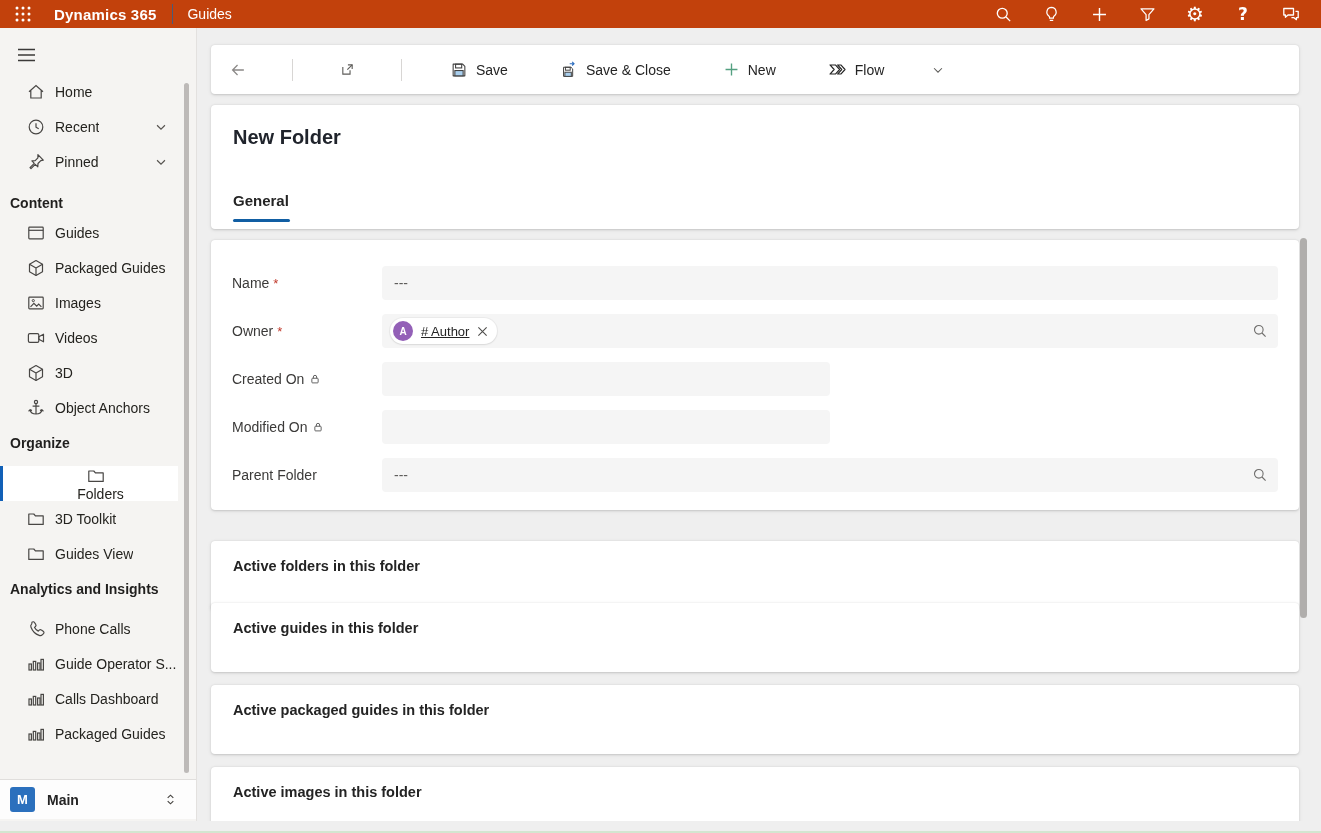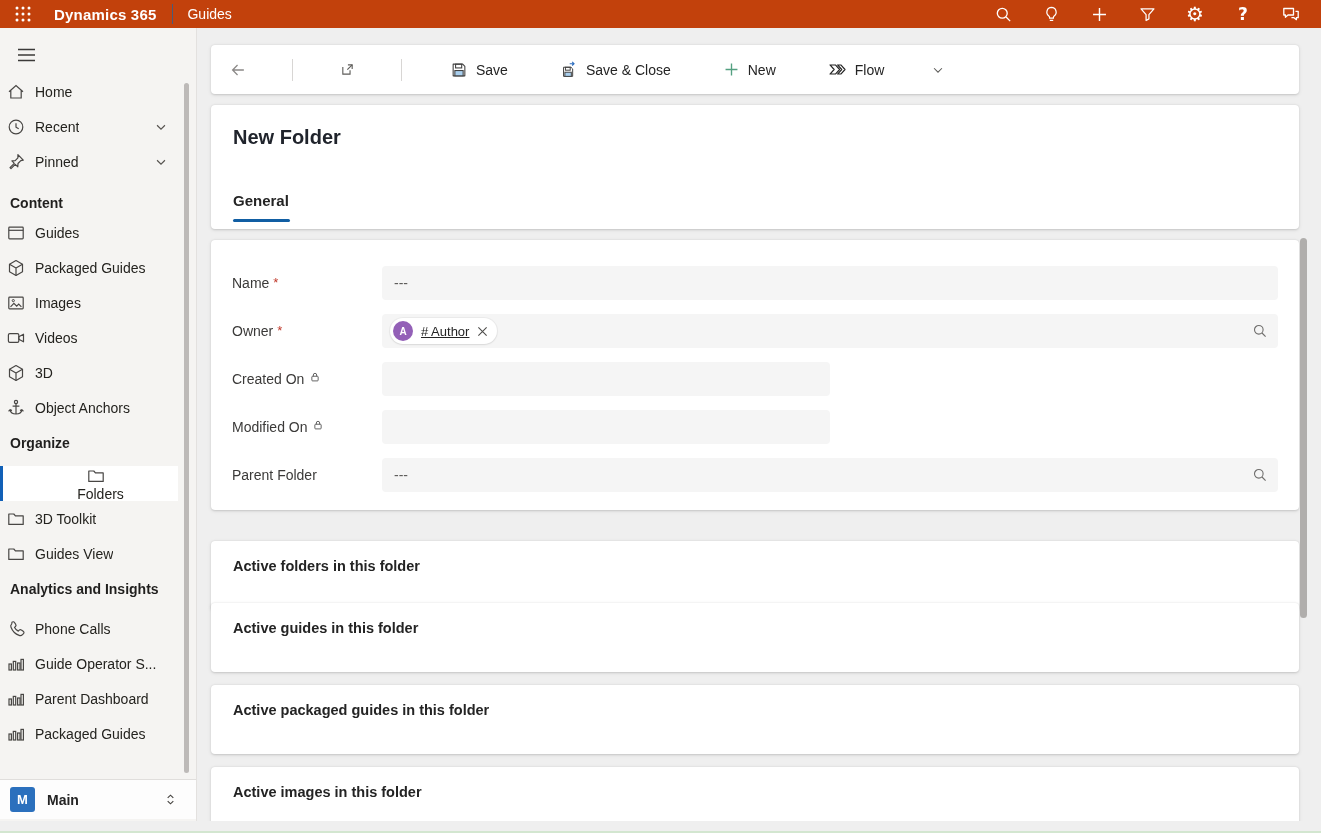--- a/index.html
+++ b/index.html
@@ -15,21 +15,21 @@
   .tb-right { margin-left:auto; display:flex; align-items:center; padding-right:14px; }
   .tb-icon-btn { width:32px; height:40px; display:flex; align-items:center; justify-content:center; cursor:pointer; margin-left:16px; }
   .tb-glyph { color:#fff; font-size:18px; line-height:1; font-family:"DejaVu Sans",sans-serif; }
 
   
   .shell { display:flex; height:793px; position:relative; }
 
   
   .sidebar { width:197px; background:#f5f4f2; border-right:1px solid #e3e1df; position:relative; overflow:hidden; flex:none; }
   .hamburger { margin:15px 0 7px 12px; width:28px; height:24px; display:flex; align-items:center; justify-content:center; cursor:pointer; }
-  .nav-item { height:35px; display:flex; align-items:center; padding-left:6px; margin-right:18px; cursor:pointer; position:relative; color:#24231f; }
+  .nav-item { height:35px; display:flex; align-items:center; padding-left:26px; margin-right:18px; cursor:pointer; position:relative; color:#24231f; }
   .nav-item .ico { width:20px; height:20px; flex:none; color:#484644; display:flex; align-items:center; justify-content:center; }
   .nav-item .lbl { font-size:14px; margin-left:9px; white-space:nowrap; overflow:hidden; }
   .nav-item .chev { margin-left:auto; margin-right:10px; color:#55524e; display:flex; }
   .nav-item.selected { background:#fff; border-left:3px solid #1160b7; padding-left:11px;flex-direction:column; }
   .sec-header { font-size:14px; font-weight:700; color:#201f1e; padding-left:10px; margin-top:12px; height:24px; display:flex; align-items:center; }
   .sec-header.gap { margin-top:6px; }
   .side-scroll { position:absolute; top:55px; right:7px; width:5px; height:690px; background:#bdbab8; border-radius:3px; cursor:pointer; }
   .env-footer { position:absolute; left:0; right:0; bottom:2px; height:40px; background:#fdfdfd; border-top:1px solid #e0dedc; display:flex; align-items:center; padding:0 10px; cursor:pointer; }
   .env-badge { width:25px; height:25px; border-radius:3px; background:#2b70bd; color:#fff; font-size:13px; font-weight:700; display:flex; align-items:center; justify-content:center; }
   .env-label { font-size:14px; font-weight:700; color:#242424; margin-left:12px; }
@@ -50,21 +50,21 @@
   
   .headercard { top:77px; height:124px; }
   .record-title { position:absolute; left:22px; top:21px; font-size:20px; font-weight:700; color:#20242c; }
   .tab { position:absolute; left:22px; top:87px; cursor:pointer; }
   .tab .tab-lbl { font-size:15px; font-weight:700; color:#242424; }
   .tab .tab-underline { margin-top:10px; height:3px; width:57px; background:#115ea3; border-radius:2px; }
 
   
   .bodycard { top:212px; height:270px; }
   .frow { position:absolute; left:21px; right:21px; height:34px; display:flex; align-items:center; }
-  .flabel { width:150px; flex:none; font-size:14px; color:#3b3a39; display:flex; align-items:flex-start; }
+  .flabel { width:150px; flex:none; font-size:14px; color:#3b3a39; display:flex; align-items:center; }
   .req { color:#c0392b; margin-left:4px; font-size:13px; }
   .lock { margin-left:5px; display:flex; color:#444; }
   .fctrl { height:34px; background:#f5f5f5; border-radius:4px; display:flex; align-items:center; padding:0 12px; font-size:14px; color:#5f5e5c; cursor:text; position:relative; }
   .fctrl.long { width:896px; }
   .fctrl.short { width:448px; }
   .fsearch { position:absolute; right:10px; top:9px; color:#6f6e6c; cursor:pointer; display:flex; }
   .pill { display:flex; align-items:center; background:#fff; border-radius:14px; height:26px; padding:0 9px 0 3px; box-shadow:0 0 0 1px rgba(0,0,0,.04), 0 1px 2px rgba(0,0,0,.08); margin-left:-4px; }
   .avatar { width:20px; height:20px; border-radius:50%; background:#9360b7; color:#fff; font-size:10px; font-weight:700; display:flex; align-items:center; justify-content:center; }
   .pill-link { font-size:13px; color:#242424; text-decoration:underline; margin-left:8px; cursor:pointer; white-space:nowrap; }
   .pill-x { margin-left:8px; color:#4f4e4c; cursor:pointer; display:flex; }
@@ -299,21 +299,21 @@
       <span class="ico">
           <svg width="20" height="20" viewBox="0 0 20 20">
             <g fill="none" stroke="currentColor" stroke-width="1.2">
               <rect x="3" y="10" width="2.4" height="6"></rect>
               <rect x="7.3" y="7.4" width="2.4" height="8.6"></rect>
               <rect x="11.6" y="9" width="2.4" height="7"></rect>
               <rect x="15" y="5.4" width="2.4" height="10.6"></rect>
             </g>
           </svg>
         </span>
-      <span class="lbl">Parent Dashboard</span>
+      <span class="lbl">Calls Dashboard</span>
     </div>
     <div class="nav-item">
       <span class="ico">
           <svg width="20" height="20" viewBox="0 0 20 20">
             <g fill="none" stroke="currentColor" stroke-width="1.2">
               <rect x="3" y="10" width="2.4" height="6"></rect>
               <rect x="7.3" y="7.4" width="2.4" height="8.6"></rect>
               <rect x="11.6" y="9" width="2.4" height="7"></rect>
               <rect x="15" y="5.4" width="2.4" height="10.6"></rect>
             </g>

